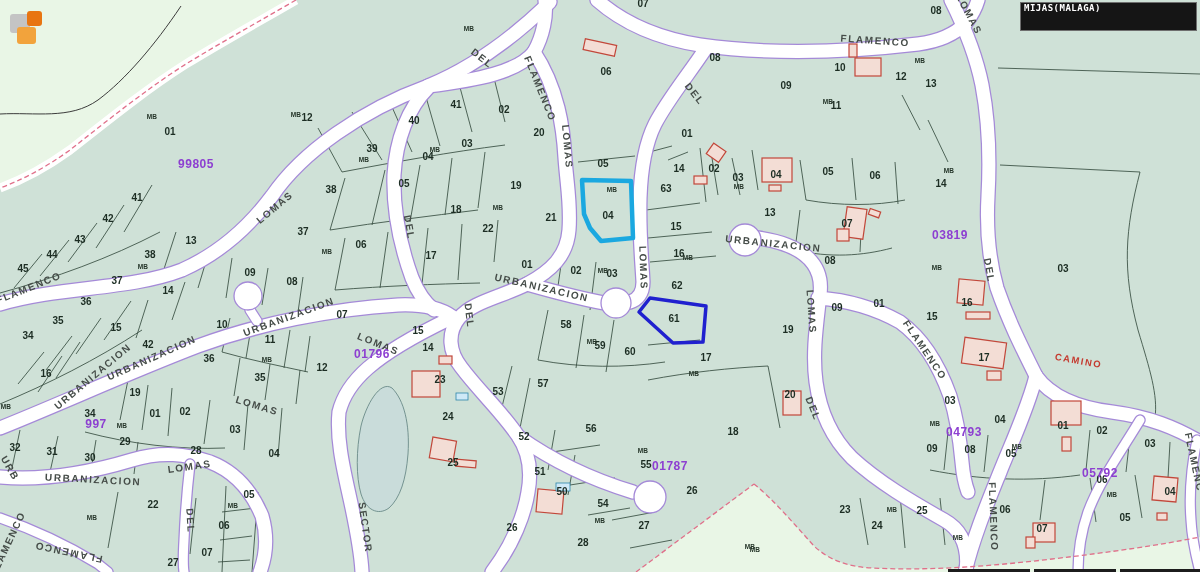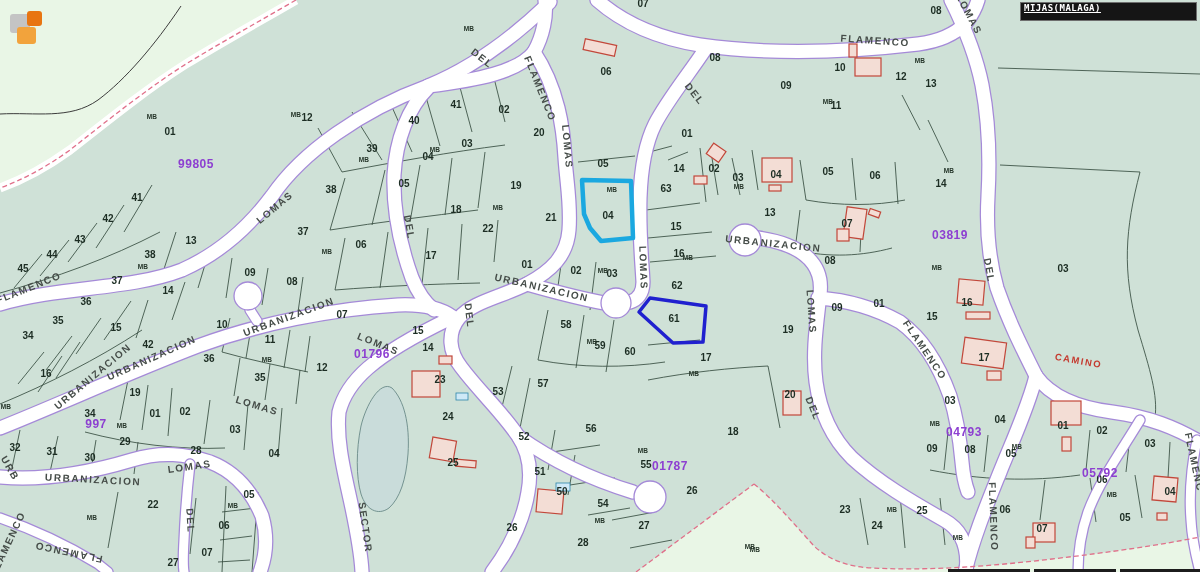--- a/index.html
+++ b/index.html
@@ -18,21 +18,21 @@
   .whiteband{fill:none;stroke:#ffffff;stroke-width:9px;}
   .bldg{fill:#f3ddd5;stroke:#c2473a;stroke-width:1.2px;}
   .pool{fill:#cfe9f7;stroke:#2e86ab;stroke-width:0.8px;}
   .pond{fill:#c9dcda;stroke:#6a8a88;stroke-width:0.9px;}
   .hl{fill:none;stroke-linejoin:round;}
   .lbl-street{font:bold 10px "Liberation Sans",sans-serif;fill:#454c48;letter-spacing:1.6px;text-anchor:middle;}
   .lbl-parcel{font:bold 10px "Liberation Sans",sans-serif;fill:#1c2d23;text-anchor:middle;}
   .lbl-mb{font:bold 6.5px "Liberation Sans",sans-serif;fill:#243428;text-anchor:middle;letter-spacing:.3px;}
   .lbl-zone{font:bold 12px "Liberation Sans",sans-serif;fill:#8d3fd1;text-anchor:middle;letter-spacing:.5px;}
   .lbl-camino{font:bold 9.5px "Liberation Sans",sans-serif;fill:#c43b30;text-anchor:middle;letter-spacing:1.5px;}
-  .mijas-bar{position:absolute;top:2px;left:1020px;width:177px;height:19px;background:#151515;border:1px solid #6e6e6e;box-sizing:border-box;color:#fff;font:bold 9px "DejaVu Sans Mono",monospace;line-height:11px;padding-left:3px;letter-spacing:.5px;text-decoration:underline;}
+  .mijas-bar{position:absolute;top:2px;left:1020px;width:177px;height:29px;background:#151515;border:1px solid #6e6e6e;box-sizing:border-box;color:#fff;font:bold 9px "DejaVu Sans Mono",monospace;line-height:11px;padding-left:3px;letter-spacing:.5px;}
 </style>
 </head>
 <body>
 
 <div class="stage">
 <svg width="1200" height="572" viewBox="0 0 1200 572">
 
   <g>
     <rect x="0" y="0" width="1200" height="572" fill="#cfe1d7"></rect>
     <path d="M 0,0 L 296,0 C 258,22 222,42 186,64 C 148,88 108,120 70,150 C 45,168 22,180 0,188 Z" fill="#e9f6e6"></path>

